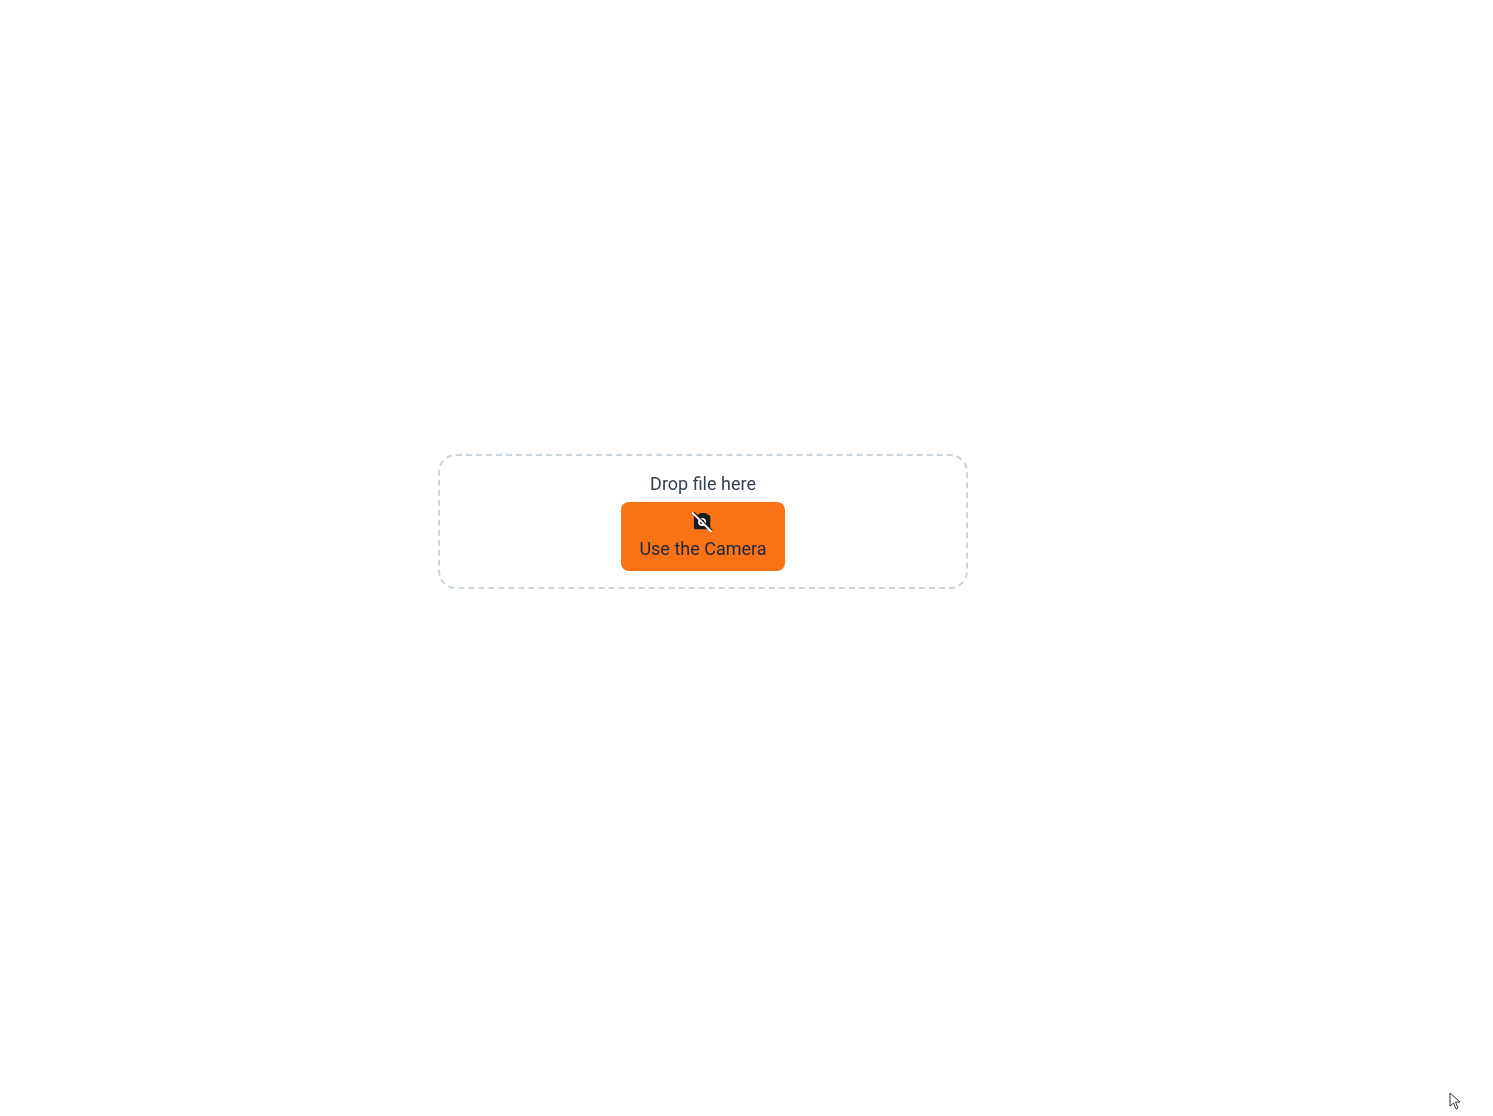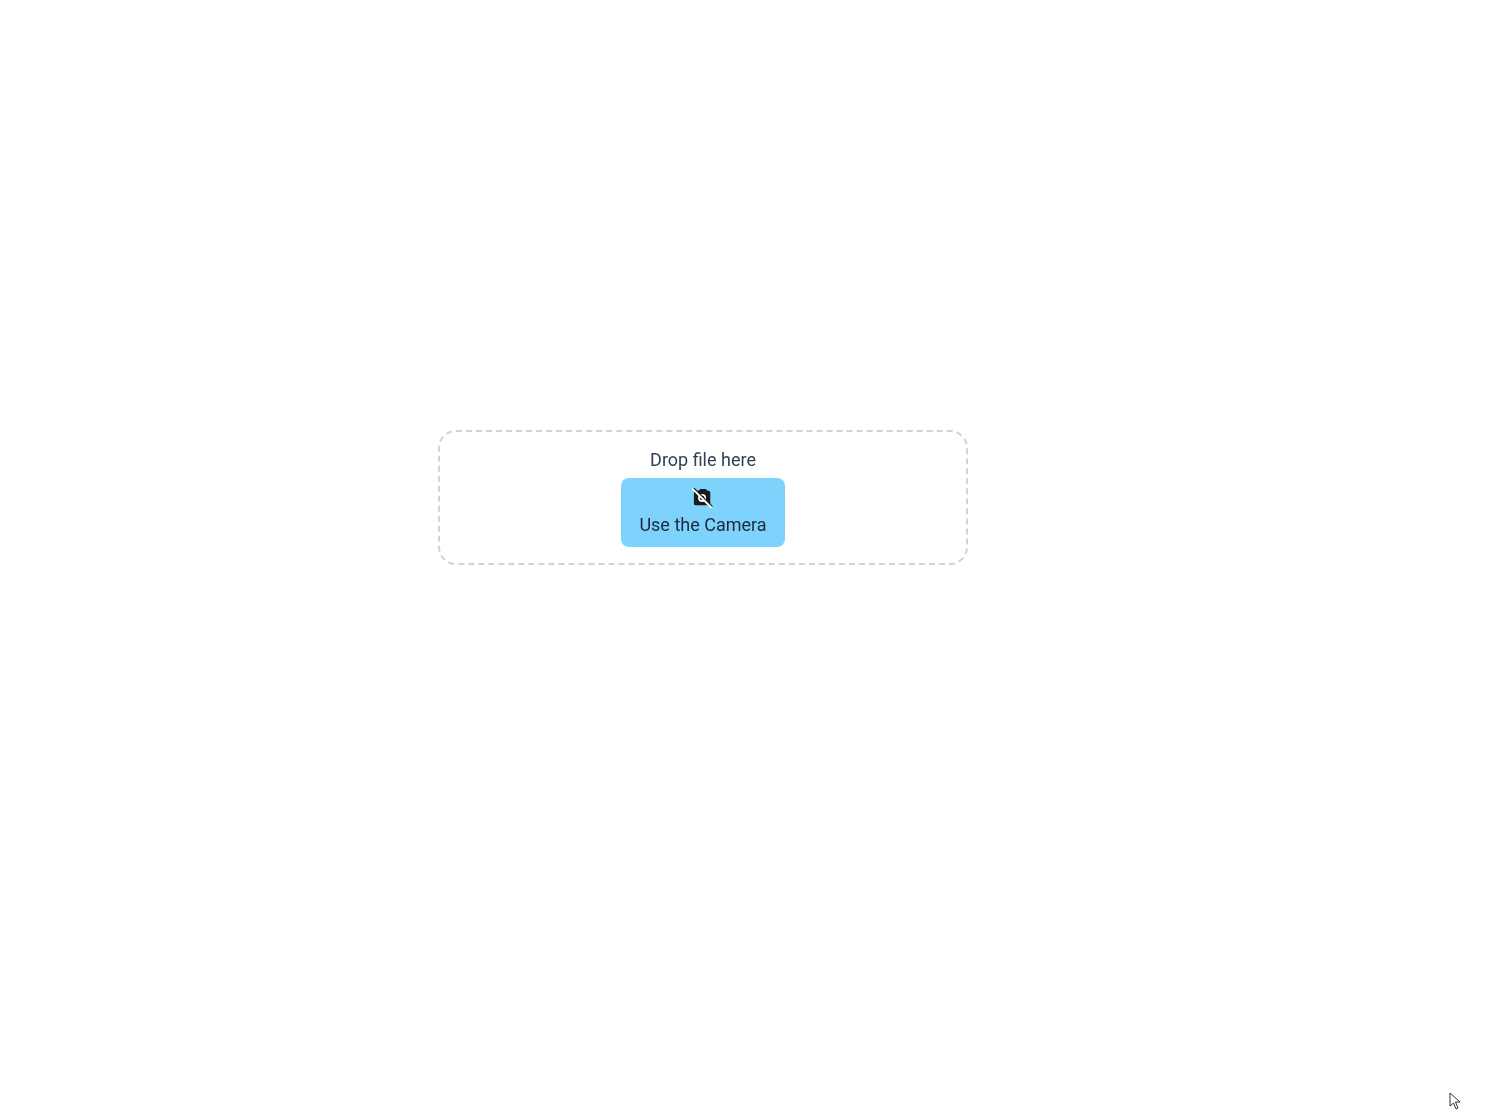--- a/index.html
+++ b/index.html
@@ -12,41 +12,41 @@
       width: 1493px;
       height: 1116px;
       background: #ffffff;
       font-family: -apple-system, BlinkMacSystemFont, "Segoe UI", Roboto, Helvetica, Arial, sans-serif;
       position: relative;
     }
     
     .dropzone {
       position: absolute;
       left: 438px;
-      top: 430px;
+      top: 454px;
       width: 530px;
       height: 135px;
       border: 2px dashed #cbd5dd;
       border-radius: 18px;
       display: flex;
       flex-direction: column;
       align-items: center;
       justify-content: center;
       gap: 8px;
       padding: 18px;
     }
     
     .dropzone-label {
       color: #334155;
       font-size: 18px;
       font-weight: 400;
     }
     
     .camera-button {
-      background: #7dd3fc;
+      background: #f97316;
       border: none;
       border-radius: 8px;
       padding: 10px 18px 12px 18px;
       display: flex;
       flex-direction: column;
       align-items: center;
       gap: 6px;
       cursor: pointer;
       font-family: inherit;
     }

